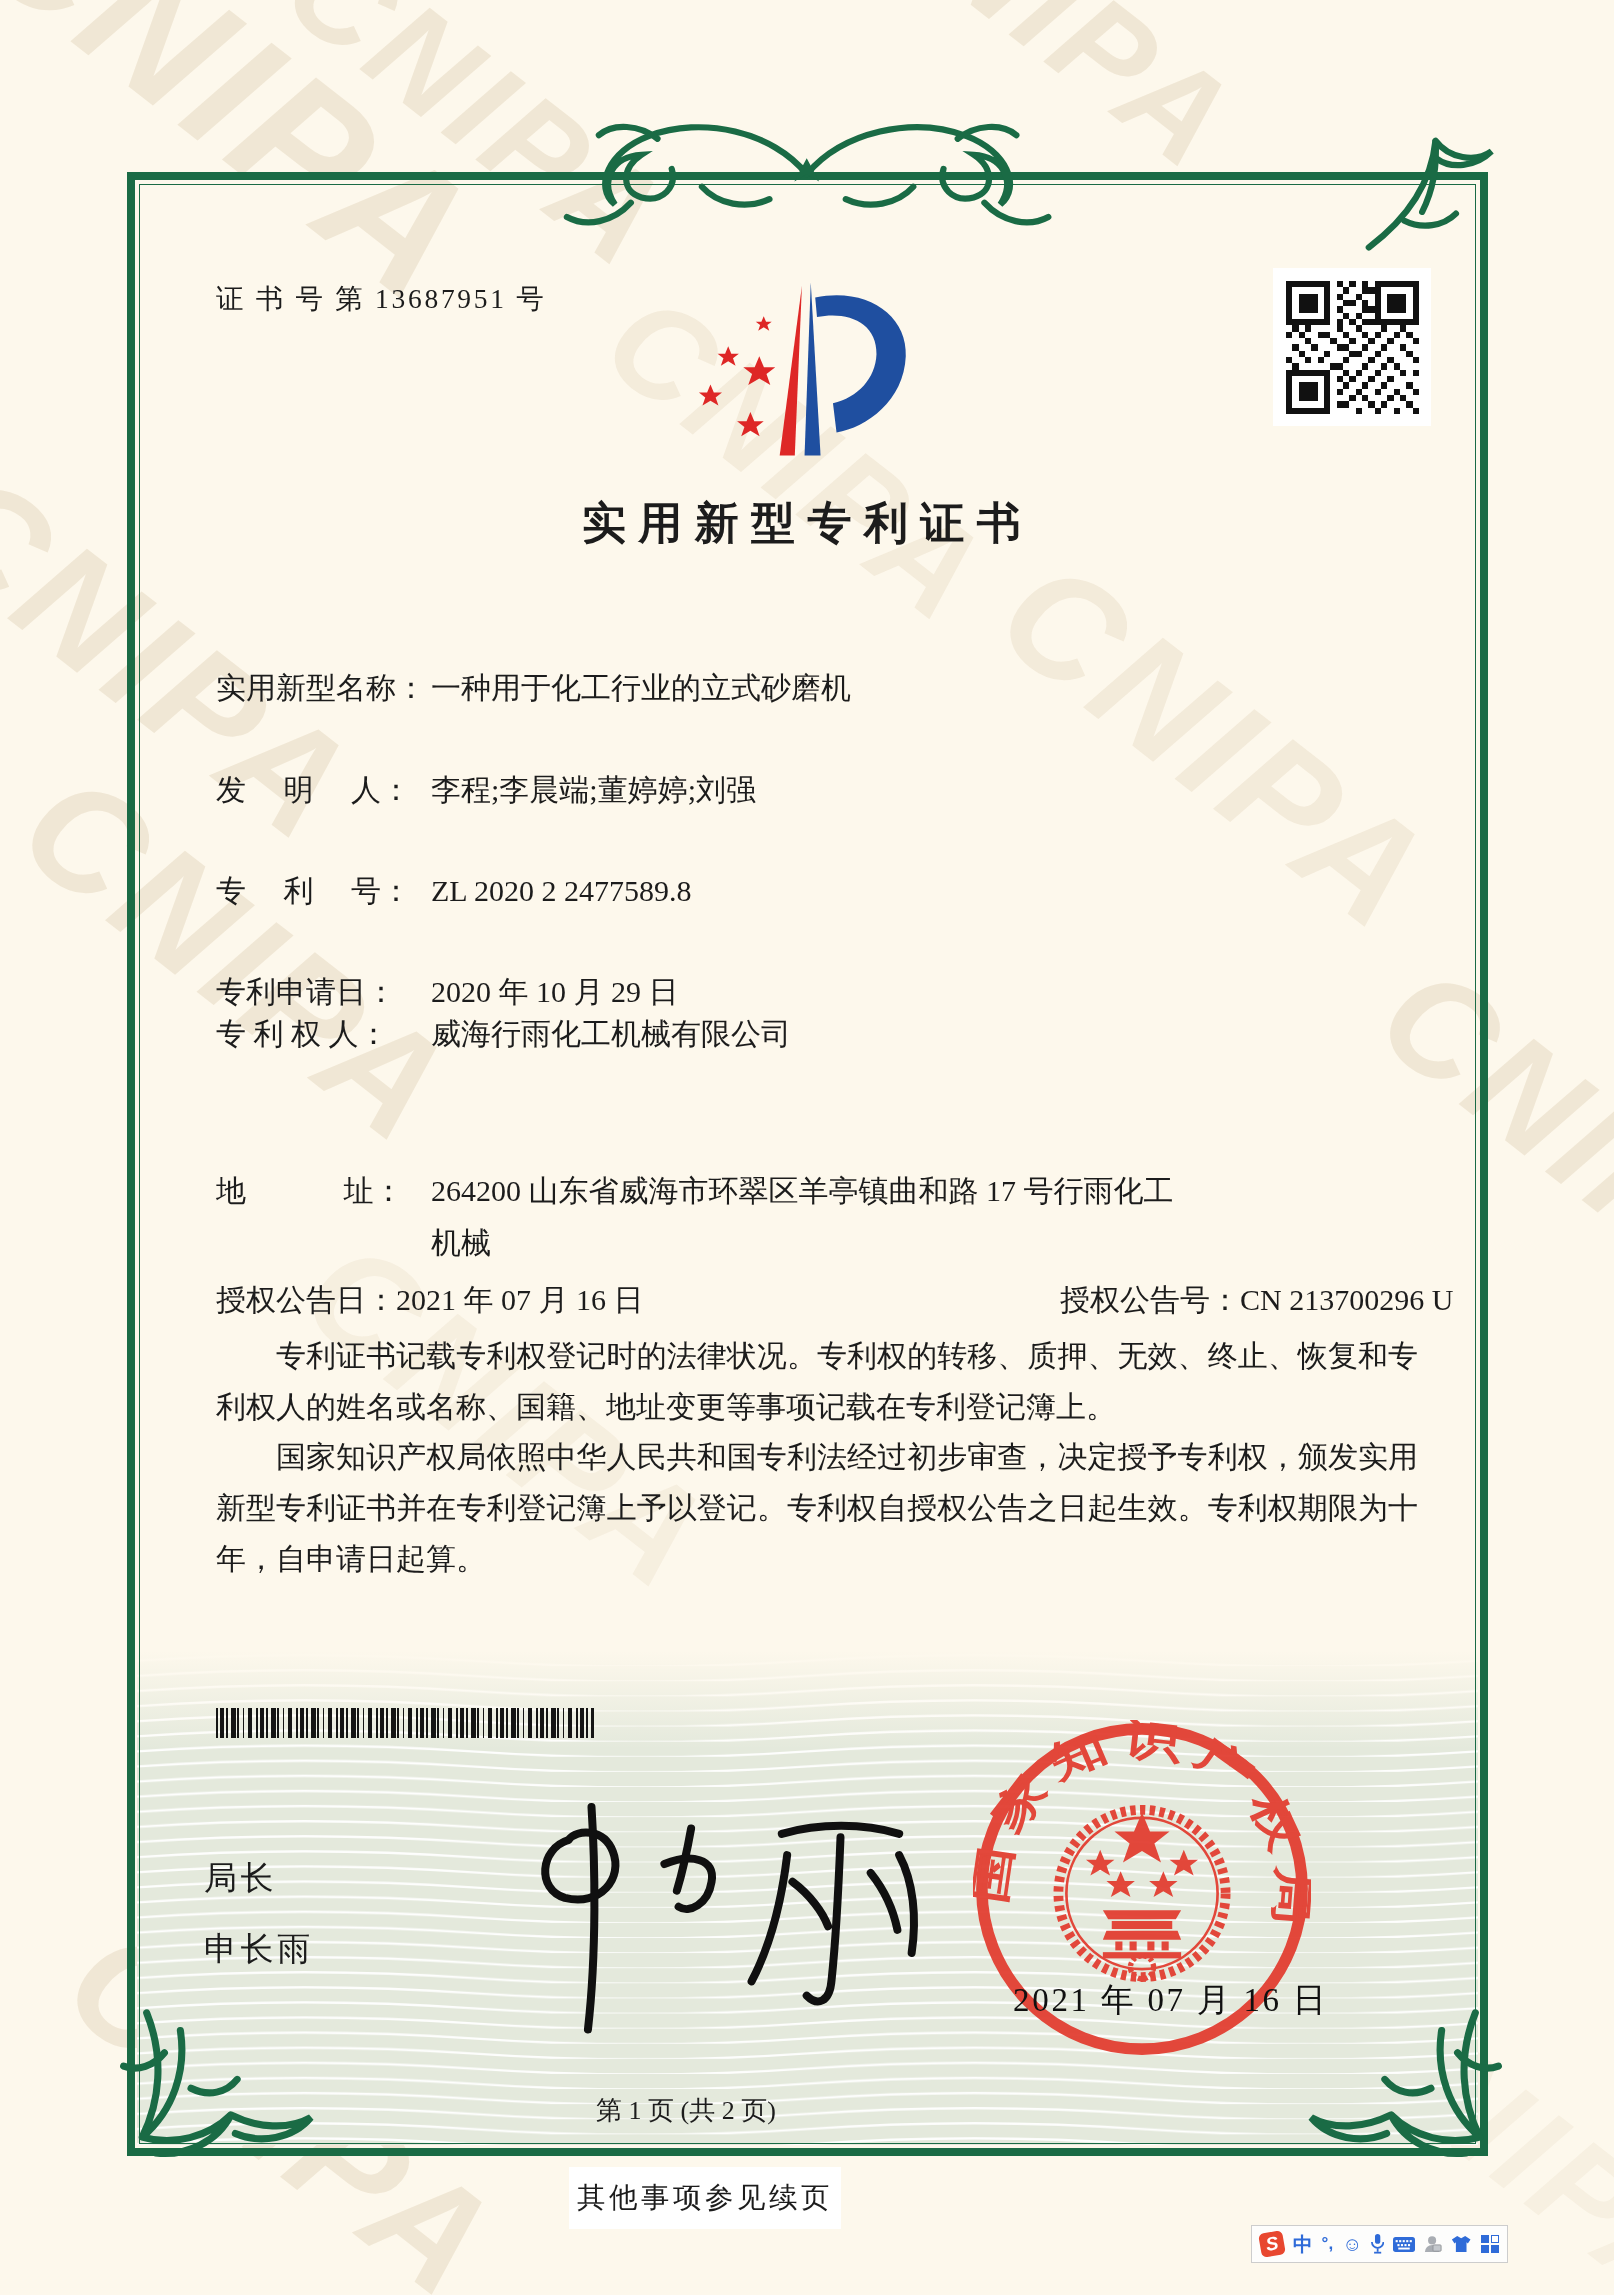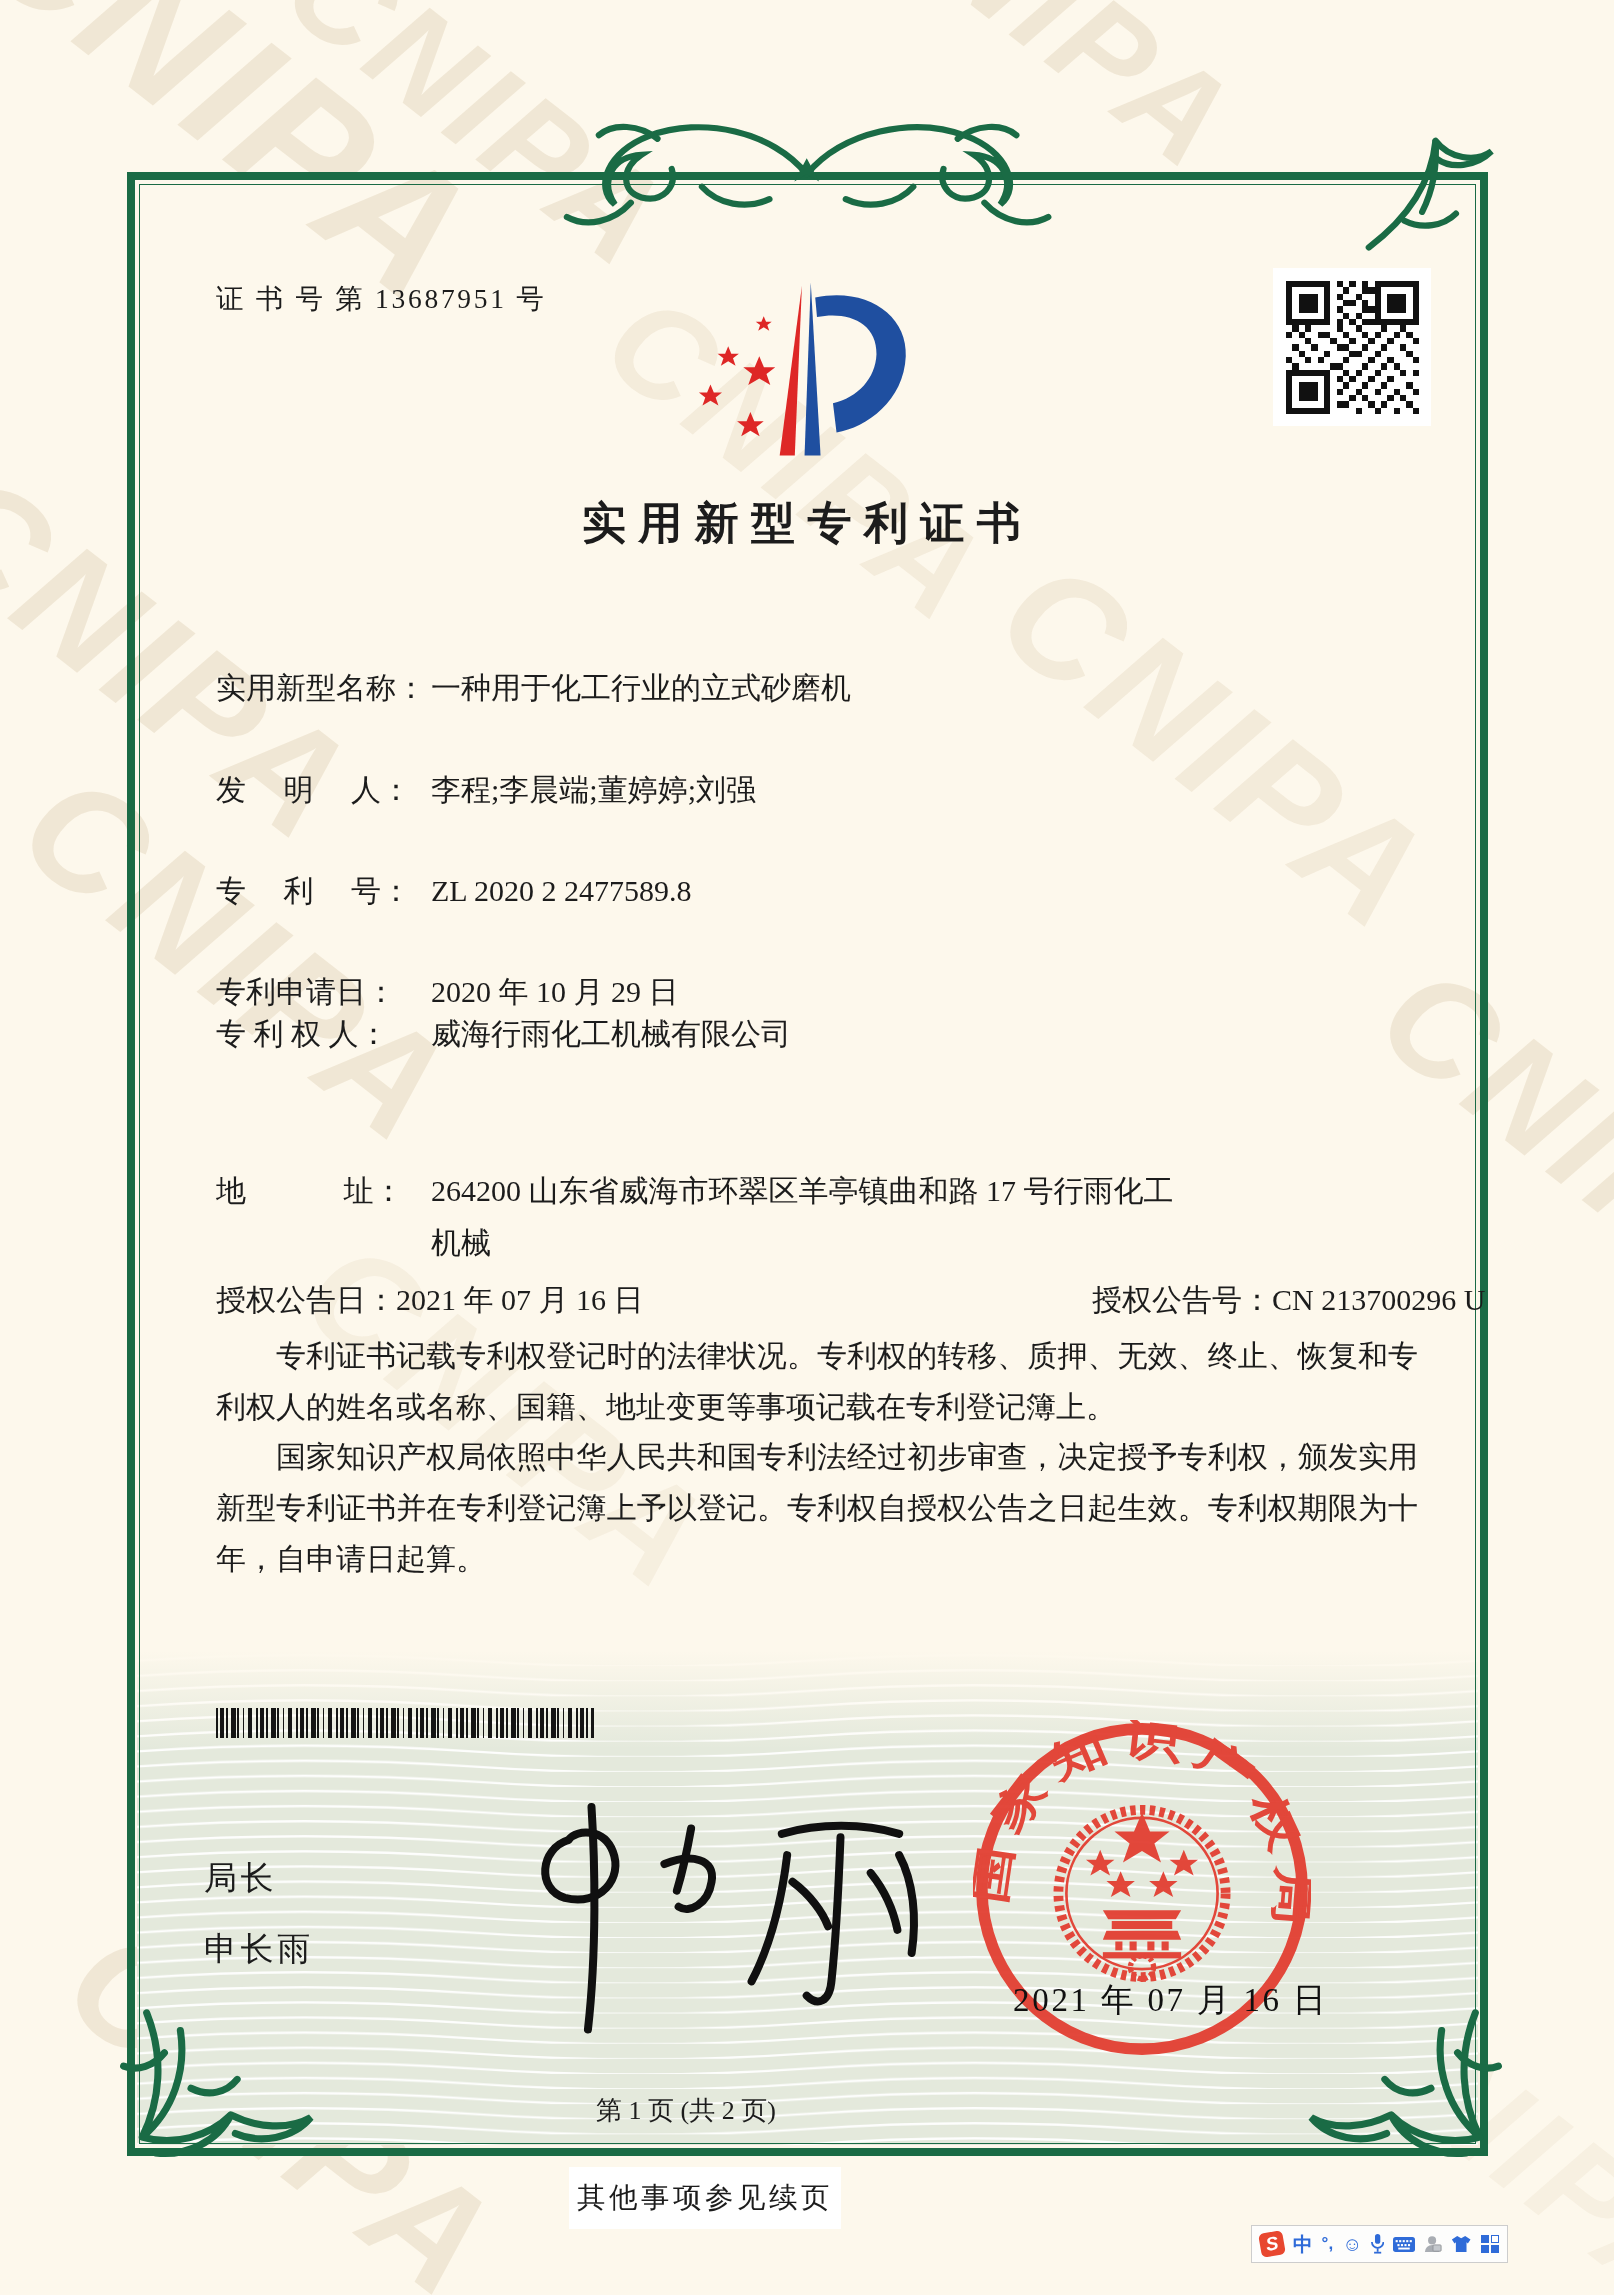--- a/index.html
+++ b/index.html
@@ -20,21 +20,21 @@
   .orn{position:absolute;pointer-events:none;}
 
   .certno{position:absolute;left:216px;top:281px;font-size:27.5px;letter-spacing:2.7px;}
 
   .title{position:absolute;left:0;top:494px;width:1615px;text-align:center;
       font-size:44px;font-weight:bold;letter-spacing:12.4px;}
 
   .frow{position:absolute;left:216px;font-size:30px;white-space:nowrap;}
   .flabel{display:inline-block;min-width:215px;}
   .fline2{position:absolute;left:431px;font-size:30px;}
-  .grant-right{position:absolute;left:876px;top:0;}
+  .grant-right{position:absolute;left:844px;top:0;}
 
   .bodytext{position:absolute;left:216px;top:1331px;width:1202px;font-size:30px;
       line-height:1.69;text-align:justify;}
   .bodytext p{margin:0;text-indent:2em;}
 
   
   .waveband{position:absolute;left:137px;top:1651px;width:1341px;height:494px;overflow:hidden;}
   .wavefade{position:absolute;left:0;top:0;width:100%;height:98px;
       background:linear-gradient(#fdf8ec,rgba(253,248,236,0));}
 

